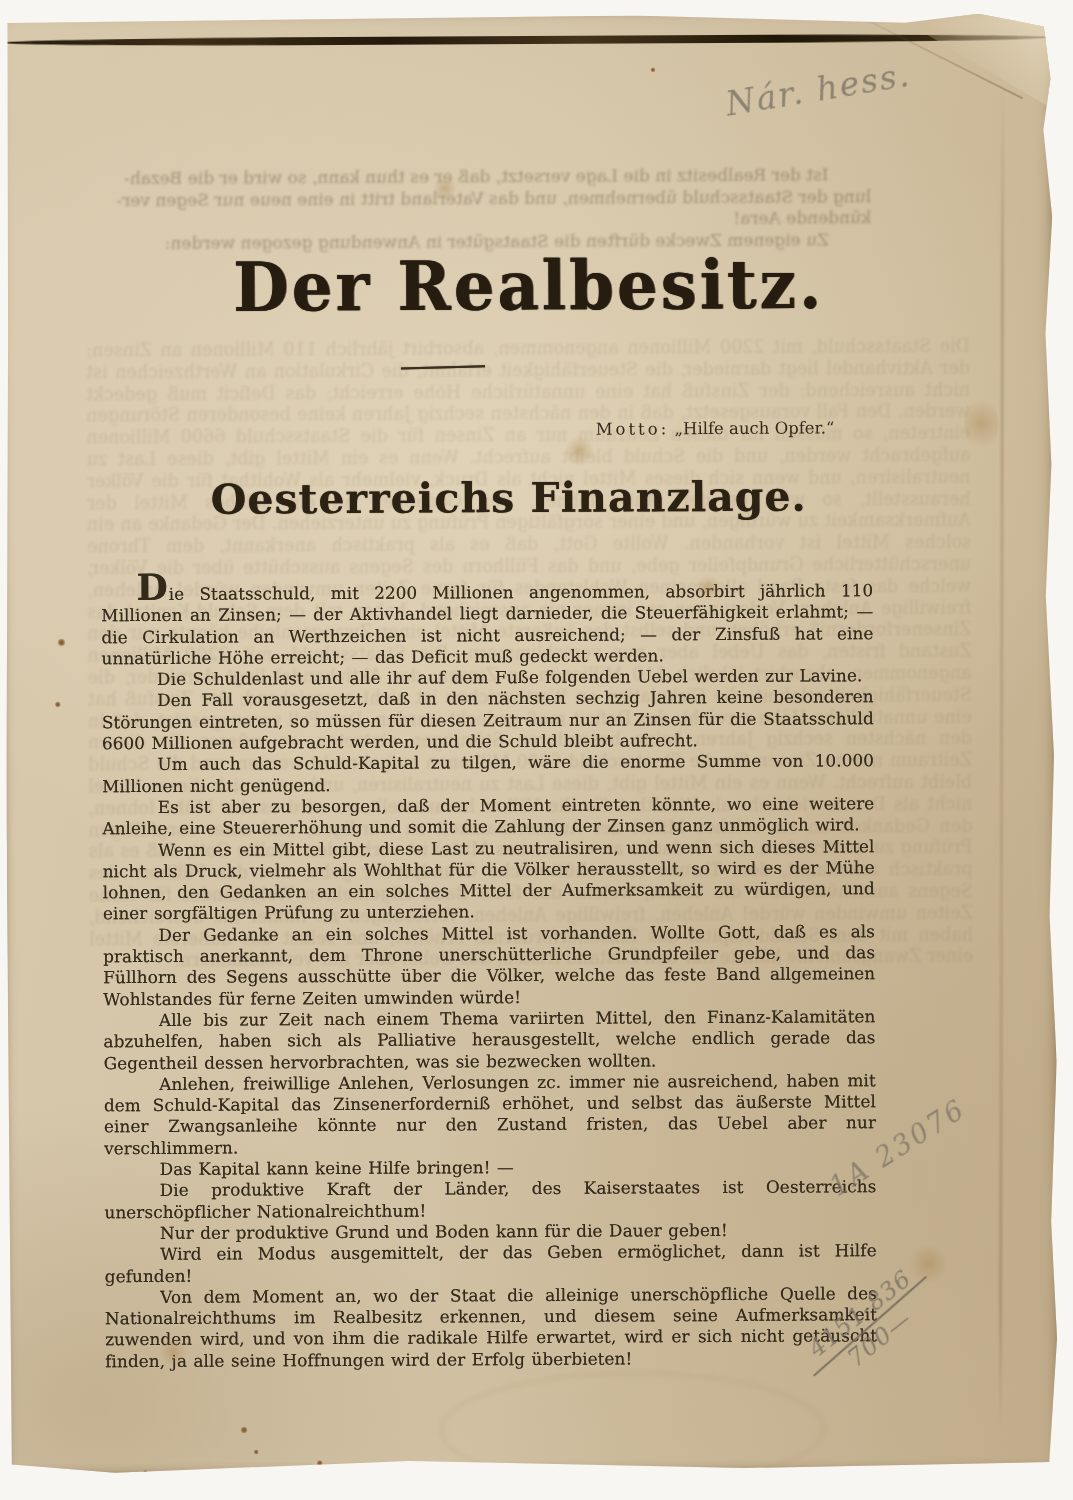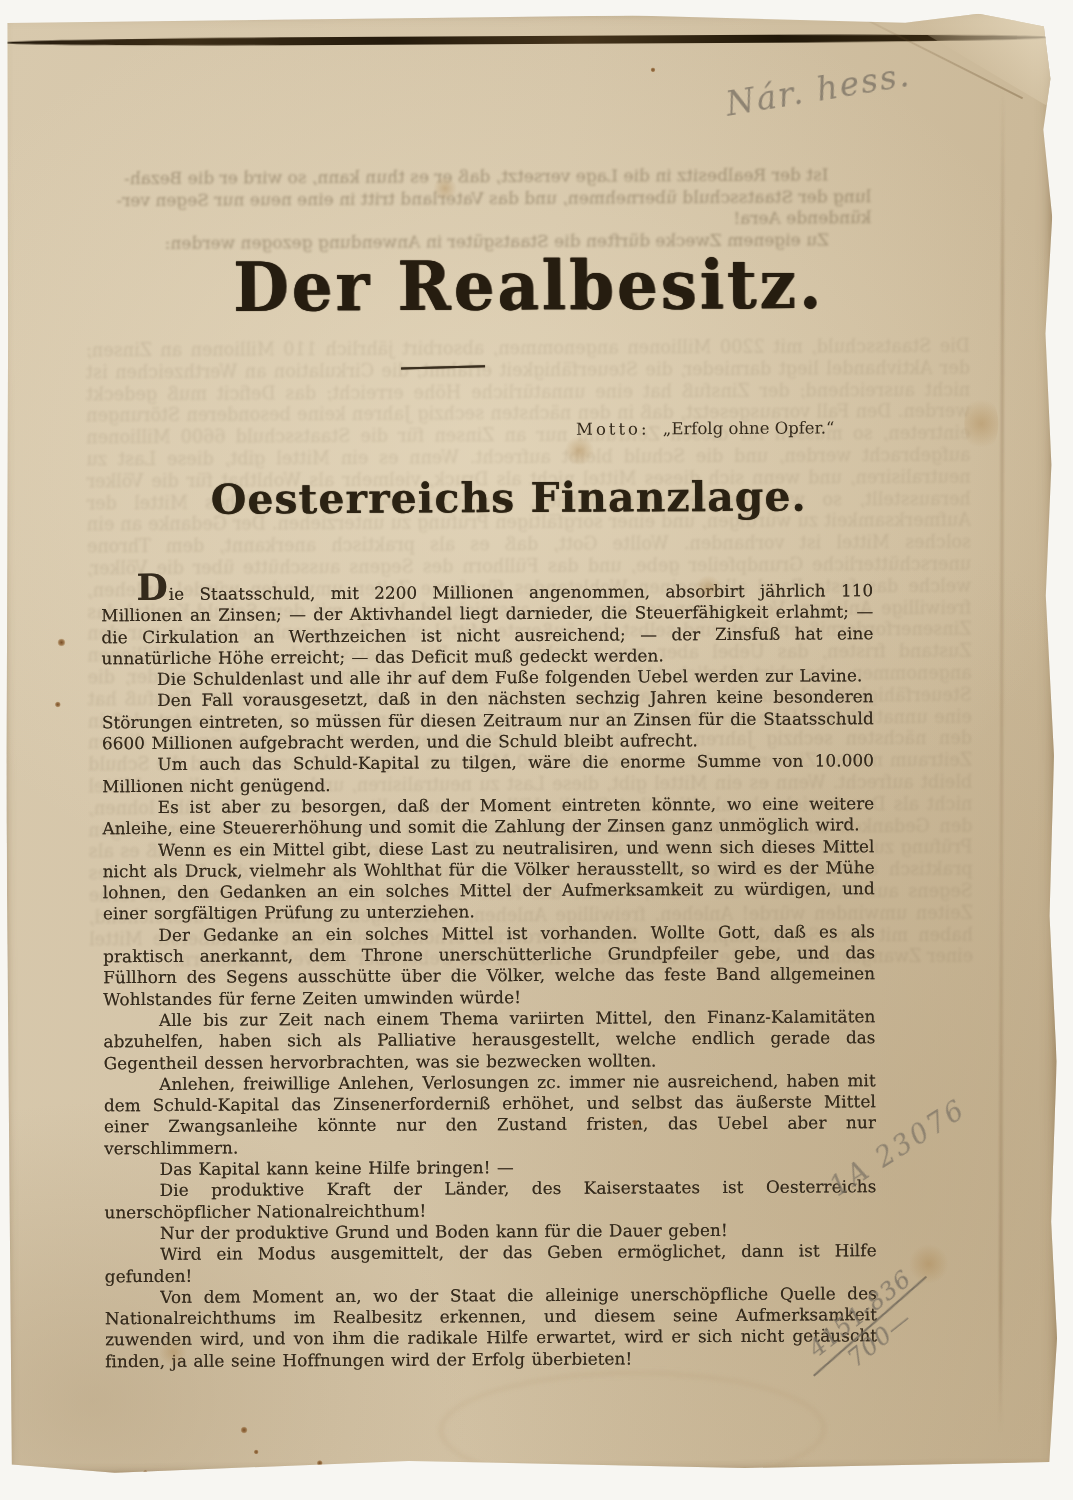--- a/index.html
+++ b/index.html
@@ -71,21 +71,21 @@
     transform:scaleY(1.06);
   }
   .rule{
     position:absolute;left:397px;top:350px;width:84px;height:2px;
     background:#3a2f1f;transform:rotate(-1.2deg);box-shadow:0 0 1px #3a2f1f;
   }
   .motto{
     position:absolute;left:92px;top:404px;width:738px;
     text-align:right;font-size:16.5px;color:#33291b;
   }
-  .motto .motto-label{letter-spacing:3px;margin-right:8px;}
+  .motto .motto-label{letter-spacing:3px;}
   .subtitle{
     position:absolute;left:0;top:458px;width:96%;
     text-align:center;font-size:41px;font-weight:bold;color:#2b2213;
     letter-spacing:1px;text-shadow:0 0 1px rgba(43,34,19,.8);
   }
   .bodytext{
     position:absolute;left:96px;top:556px;width:772px;
     font-size:16.8px;line-height:21.3px;color:#342a1c;
     text-align:justify;word-spacing:1px;letter-spacing:.1px;
     text-shadow:0 0 .5px rgba(52,42,28,.65);
@@ -144,21 +144,21 @@
       <div>kündende Aera!</div>
       <div>Zu eigenem Zwecke dürften die Staatsgüter in Anwendung gezogen werden:</div>
     </div>
     <div class="bleed bleed-body">Die Staatsschuld, mit 2200 Millionen angenommen, absorbirt jährlich 110 Millionen an Zinsen; der Aktivhandel liegt darnieder, die Steuerfähigkeit erlahmt; die Cirkulation an Werthzeichen ist nicht ausreichend; der Zinsfuß hat eine unnatürliche Höhe erreicht; das Deficit muß gedeckt werden. Den Fall vorausgesetzt, daß in den nächsten sechzig Jahren keine besonderen Störungen eintreten, so müssen für diesen Zeitraum nur an Zinsen für die Staatsschuld 6600 Millionen aufgebracht werden, und die Schuld bleibt aufrecht. Wenn es ein Mittel gibt, diese Last zu neutralisiren, und wenn sich dieses Mittel nicht als Druck, vielmehr als Wohlthat für die Völker herausstellt, so wird es der Mühe lohnen, den Gedanken an ein solches Mittel der Aufmerksamkeit zu würdigen, und einer sorgfältigen Prüfung zu unterziehen. Der Gedanke an ein solches Mittel ist vorhanden. Wollte Gott, daß es als praktisch anerkannt, dem Throne unerschütterliche Grundpfeiler gebe, und das Füllhorn des Segens ausschütte über die Völker, welche das feste Band allgemeinen Wohlstandes für ferne Zeiten umwinden würde! Anlehen, freiwillige Anlehen, Verlosungen zc. immer nie ausreichend, haben mit dem Schuld-Kapital das Zinsenerforderniß erhöhet, und selbst das äußerste Mittel einer Zwangsanleihe könnte nur den Zustand fristen, das Uebel aber nur verschlimmern. Die Staatsschuld, mit 2200 Millionen angenommen, absorbirt jährlich 110 Millionen an Zinsen; der Aktivhandel liegt darnieder, die Steuerfähigkeit erlahmt; die Cirkulation an Werthzeichen ist nicht ausreichend; der Zinsfuß hat eine unnatürliche Höhe erreicht; das Deficit muß gedeckt werden. Den Fall vorausgesetzt, daß in den nächsten sechzig Jahren keine besonderen Störungen eintreten, so müssen für diesen Zeitraum nur an Zinsen für die Staatsschuld 6600 Millionen aufgebracht werden, und die Schuld bleibt aufrecht. Wenn es ein Mittel gibt, diese Last zu neutralisiren, und wenn sich dieses Mittel nicht als Druck, vielmehr als Wohlthat für die Völker herausstellt, so wird es der Mühe lohnen, den Gedanken an ein solches Mittel der Aufmerksamkeit zu würdigen, und einer sorgfältigen Prüfung zu unterziehen. Der Gedanke an ein solches Mittel ist vorhanden. Wollte Gott, daß es als praktisch anerkannt, dem Throne unerschütterliche Grundpfeiler gebe, und das Füllhorn des Segens ausschütte über die Völker, welche das feste Band allgemeinen Wohlstandes für ferne Zeiten umwinden würde! Anlehen, freiwillige Anlehen, Verlosungen zc. immer nie ausreichend, haben mit dem Schuld-Kapital das Zinsenerforderniß erhöhet, und selbst das äußerste Mittel einer Zwangsanleihe könnte nur den Zustand fristen, das Uebel aber nur verschlimmern. </div>
 
     <div class="title">Der Realbesitz.</div>
     <div class="rule"></div>
 
     <div class="motto">
       <span class="motto-label">Motto:</span>
-      <span>„Erfolg ohne Opfer.“</span>
+      <span>„Hilfe auch Opfer.“</span>
     </div>
 
     <div class="subtitle">Oesterreichs Finanzlage.</div>
 
     <div class="bodytext">
       <p class="lead">Die Staatsschuld, mit 2200 Millionen angenommen, absorbirt jährlich 110 Millionen an Zinsen; — der Aktivhandel liegt darnieder, die Steuerfähigkeit erlahmt; — die Cirkulation an Werthzeichen ist nicht ausreichend; — der Zinsfuß hat eine unnatürliche Höhe erreicht; — das Deficit muß gedeckt werden.</p>
       <p>Die Schuldenlast und alle ihr auf dem Fuße folgenden Uebel werden zur Lavine.</p>
       <p>Den Fall vorausgesetzt, daß in den nächsten sechzig Jahren keine besonderen Störungen eintreten, so müssen für diesen Zeitraum nur an Zinsen für die Staatsschuld 6600 Millionen aufgebracht werden, und die Schuld bleibt aufrecht.</p>
       <p>Um auch das Schuld-Kapital zu tilgen, wäre die enorme Summe von 10.000 Millionen nicht genügend.</p>
       <p>Es ist aber zu besorgen, daß der Moment eintreten könnte, wo eine weitere Anleihe, eine Steuererhöhung und somit die Zahlung der Zinsen ganz unmöglich wird.</p>

